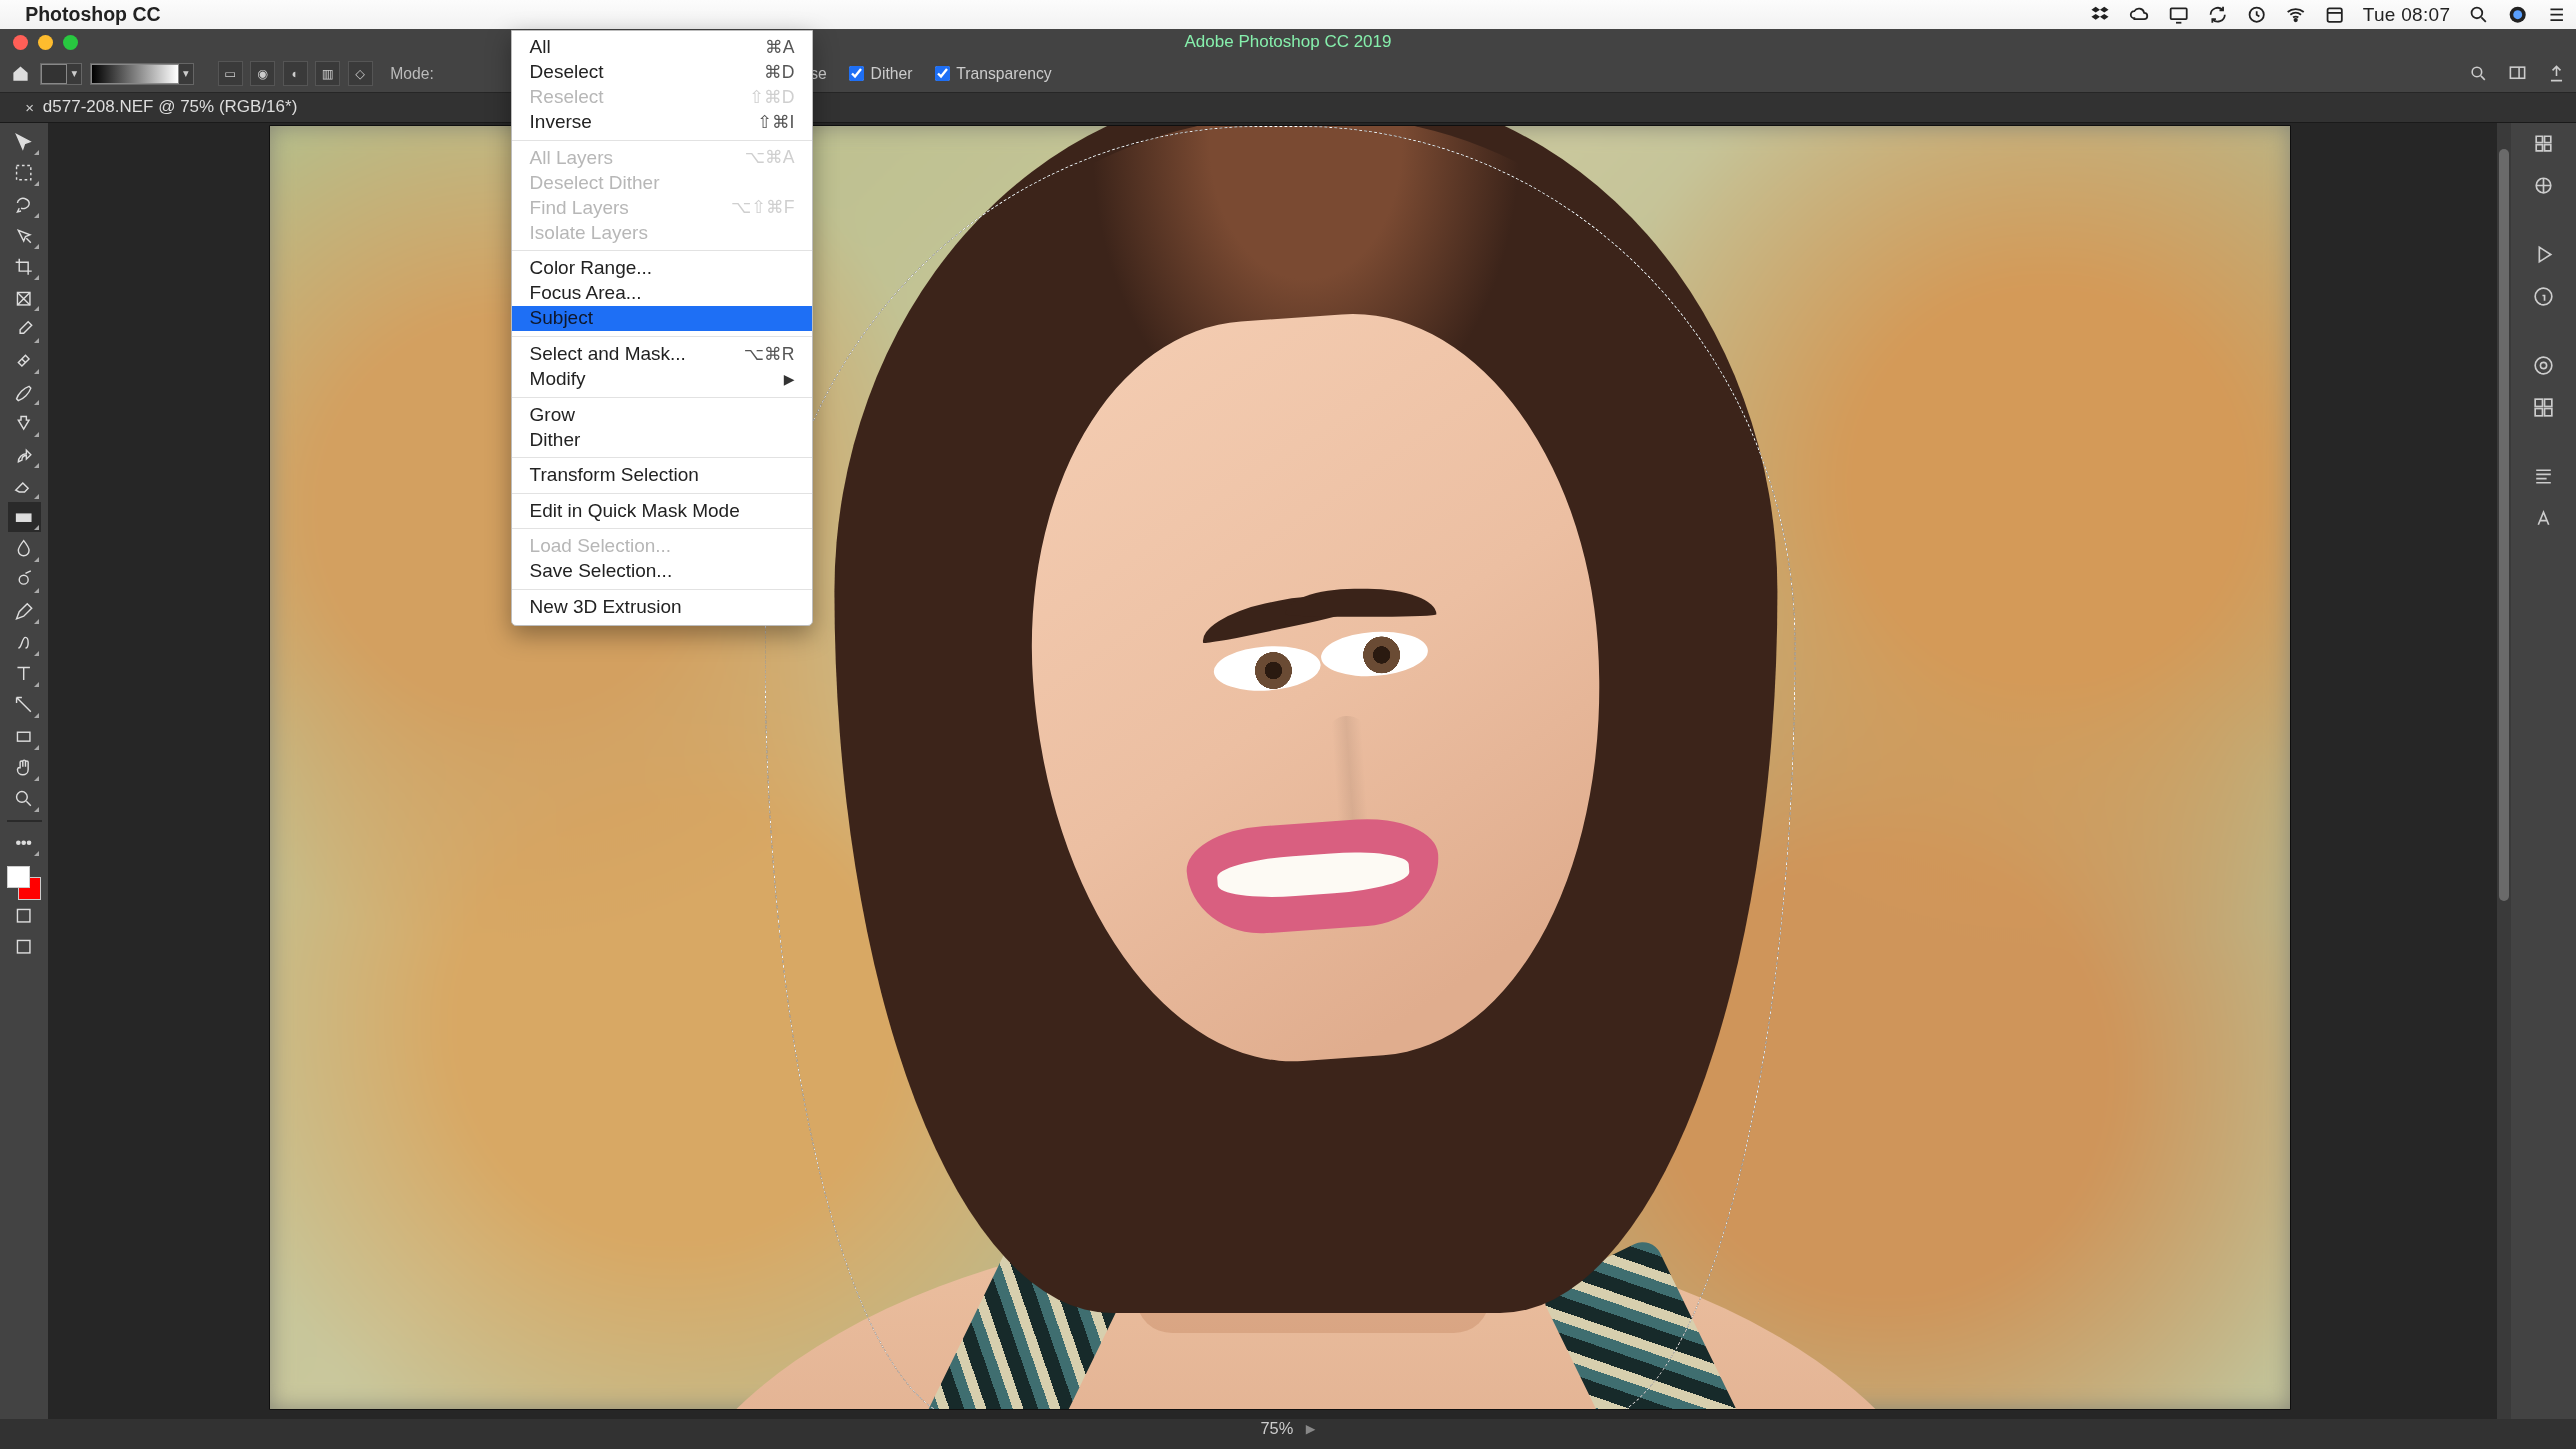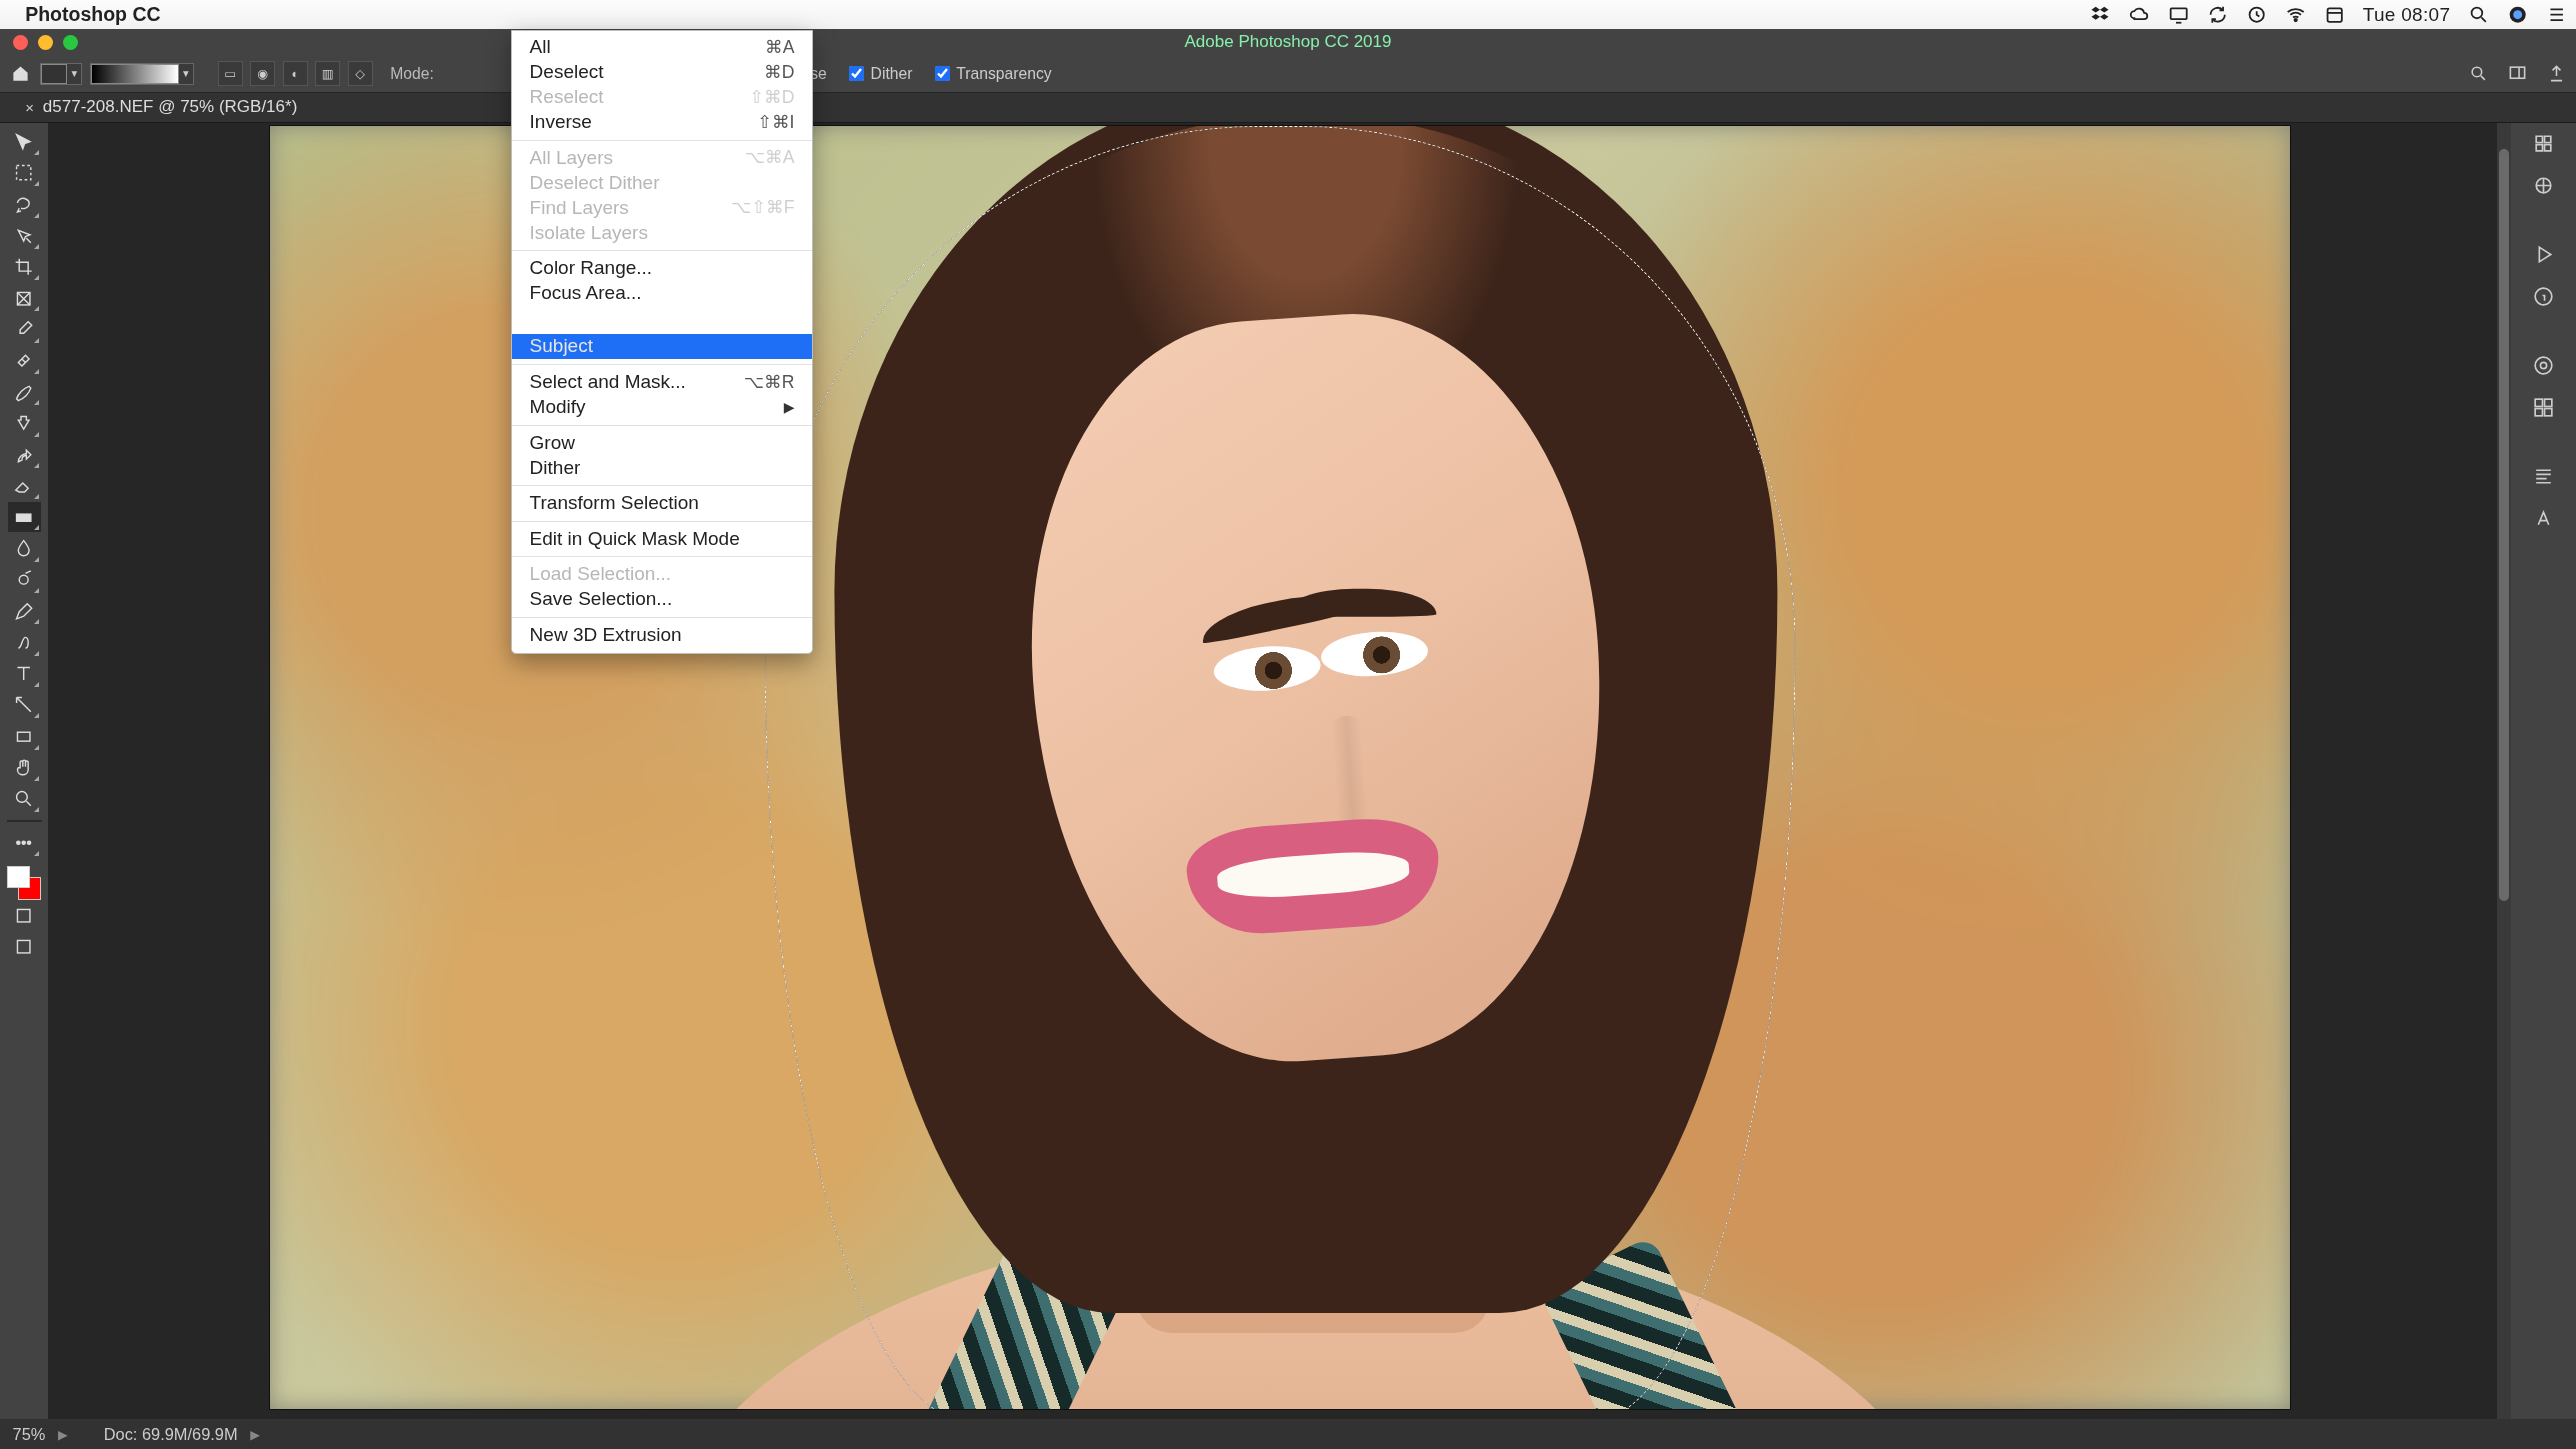--- a/index.html
+++ b/index.html
@@ -89,26 +89,26 @@
 .ants{position:absolute;left:50%;top:0;transform:translateX(-50%);width:1031px;height:1296px;border:1.9px dashed #fff;border-radius:48% 48% 20% 20%/40% 40% 60% 60%;filter:drop-shadow(0 0 0.6px #000);}
 
 .scroll-v{position:absolute;right:65px;top:0;bottom:0;width:14px;background:#3a3a3a;}
 .scroll-v .thumb{position:absolute;left:1.9px;right:1.9px;top:2%;height:58%;background:#6a6a6a;border-radius:5px;}
 
 
 .dropdown{position:absolute;left:511px;top:30px;width:302px;background:#fff;border:0.6px solid #bdbdbd;border-radius:0 0 5px 5px;box-shadow:0 8.8px 25px rgba(0,0,0,.35);padding:3.8px 0 5px;z-index:200;font-size:19px;color:#222;}
 .dropdown .row{display:flex;align-items:center;height:25px;padding:0 17.6px;justify-content:space-between;white-space:nowrap;}
 .dropdown .row .sc{color:#555;font-size:17.6px;}
 .dropdown .row.disabled{color:#b7b7b7;} .dropdown .row.disabled .sc{color:#cfcfcf;}
-.dropdown .row.hi{background:#1e6ff5;color:#e5e5e5;margin-top:28px;}
+.dropdown .row.hi{background:#1e6ff5;color:#0f172a;}
 .dropdown .sep{height:0.6px;background:#e2e2e2;margin:5px 0;}
 .dropdown .row .arrow{font-size:14px;color:#333;}
 
 
-.status{position:absolute;left:0;right:0;bottom:0;height:30px;background:#323232;color:#ccc;display:flex;align-items:center;font-size:16.4px;padding:0 12.6px;gap:36px;}
+.status{position:absolute;left:0;right:0;bottom:0;height:30px;background:#323232;color:#ccc;display:flex;align-items:center;font-size:16.4px;padding:0 12.6px;gap:20px;flex-direction:column;}
 .status .seg{display:flex;align-items:center;gap:12.6px;}
 .status .tri{color:#888;font-size:12.6px;}
 
 svg{display:block;}
 </style>
 </head>
 <body>
 
 <div class="mac-menubar">
   <span class="apple"></span>

